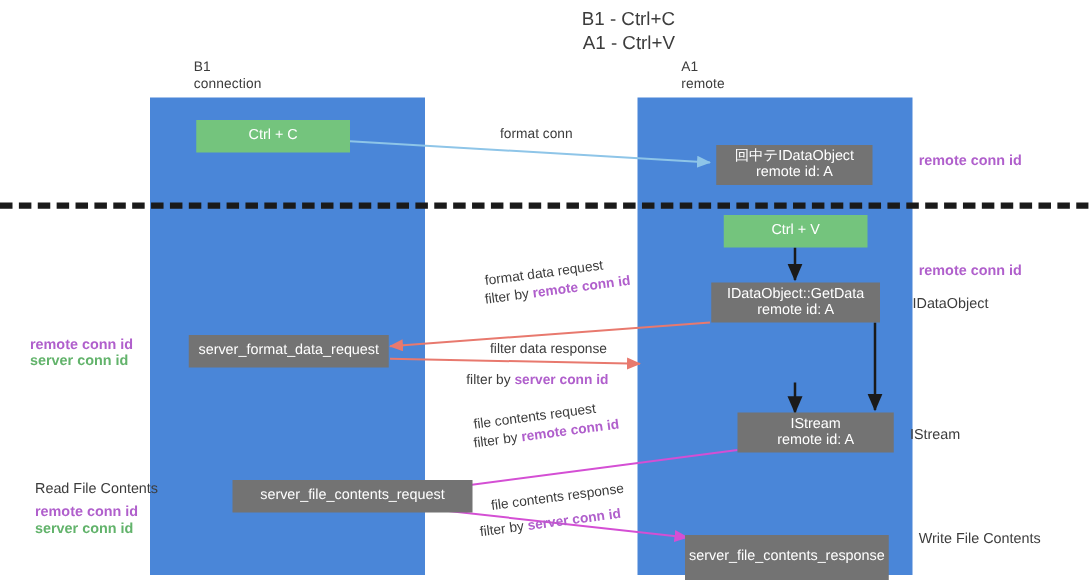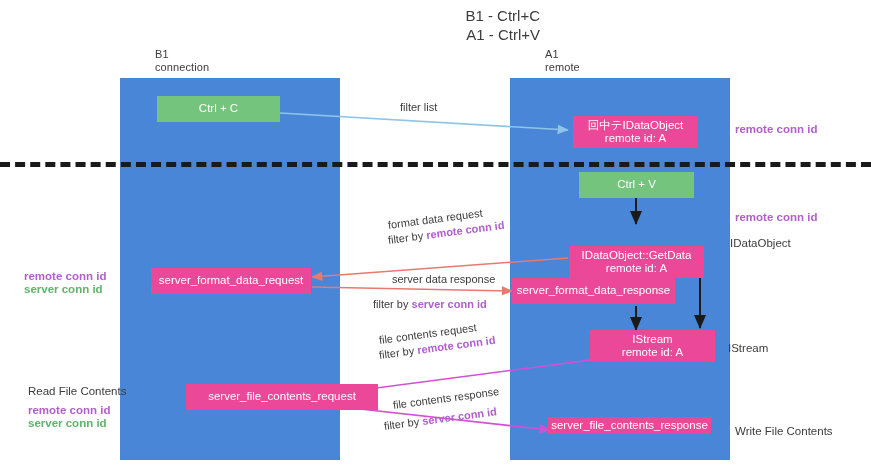--- a/index.html
+++ b/index.html
@@ -51,21 +51,21 @@
     flex-direction: column;
     align-items: center;
     justify-content: center;
     color: #ffffff;
     font-size: 11.5px;
     line-height: 13.5px;
     text-align: left;
     z-index: 4;
   }
   .node.green { background: #74c47d; }
-  .node.orange { background: #ec4899; }
+  .node.orange { background: #737373; }
   .node .l2 { font-size: 11.5px; }
   .side-label {
     position: absolute;
     font-size: 11.5px;
     line-height: 14px;
     color: #3c3c3c;
     z-index: 5;
   }
   .side-label.bold { font-weight: bold; }
   .c-purple { color: #b05fcc; font-weight: bold; }
@@ -151,56 +151,53 @@
 
   <div class="node orange" style="left:573px; top:116px; width:125px; height:32px;">
     <div>回中テIDataObject</div>
     <div class="l2">remote id: A</div>
   </div>
 
   <div class="node green" style="left:579px; top:172px; width:115px; height:26px;">
     <div>Ctrl + V</div>
   </div>
 
-  <div class="node orange" style="left:569px; top:226px; width:135px; height:32px;margin-top:20px;">
+  <div class="node orange" style="left:569px; top:226px; width:135px; height:32px;">
     <div>IDataObject::GetData</div>
     <div class="l2">remote id: A</div>
   </div>
 
   <div class="node orange" style="left:151px; top:268px; width:160px; height:26px;">
     <div>server_format_data_request</div>
   </div>
 
-  <div class="node orange" style="left:512px; top:278px; width:163px; height:26px;">
-    <div>server_format_data_response</div>
-  </div>
 
   <div class="node orange" style="left:590px; top:330px; width:125px; height:32px;">
     <div>IStream</div>
     <div class="l2">remote id: A</div>
   </div>
 
   <div class="node orange" style="left:150px; top:384px; width:192px; height:26px;margin-left:36px;">
     <div>server_file_contents_request</div>
   </div>
 
-  <div class="node orange" style="left:548px; top:417px; width:163px; height:17px;">
+  <div class="node orange" style="left:548px; top:428px; width:163px; height:36px;">
     <div>server_file_contents_response</div>
   </div>
 
-  <div class="edge-label" style="left:400px; top:101px;">filter list</div>
+  <div class="edge-label" style="left:400px; top:101px;">format conn</div>
 
   <div class="edge-label rot-7" style="left:388px; top:219px;">
     <span>format data request</span>
   </div>
   <div class="edge-label rot-7" style="left:388px; top:234px;">
     <span>filter by </span><span class="hl">remote conn id</span>
   </div>
 
-  <div class="edge-label" style="left:392px; top:273px;">server data response</div>
+  <div class="edge-label" style="left:392px; top:273px;">filter data response</div>
   <div class="edge-label" style="left:373px; top:298px;">
     <span>filter by </span><span class="hl">server conn id</span>
   </div>
 
   <div class="edge-label rot-7" style="left:379px; top:334px;">
     <span>file contents request</span>
   </div>
   <div class="edge-label rot-7" style="left:379px; top:349px;">
     <span>filter by </span><span class="hl">remote conn id</span>
   </div>

